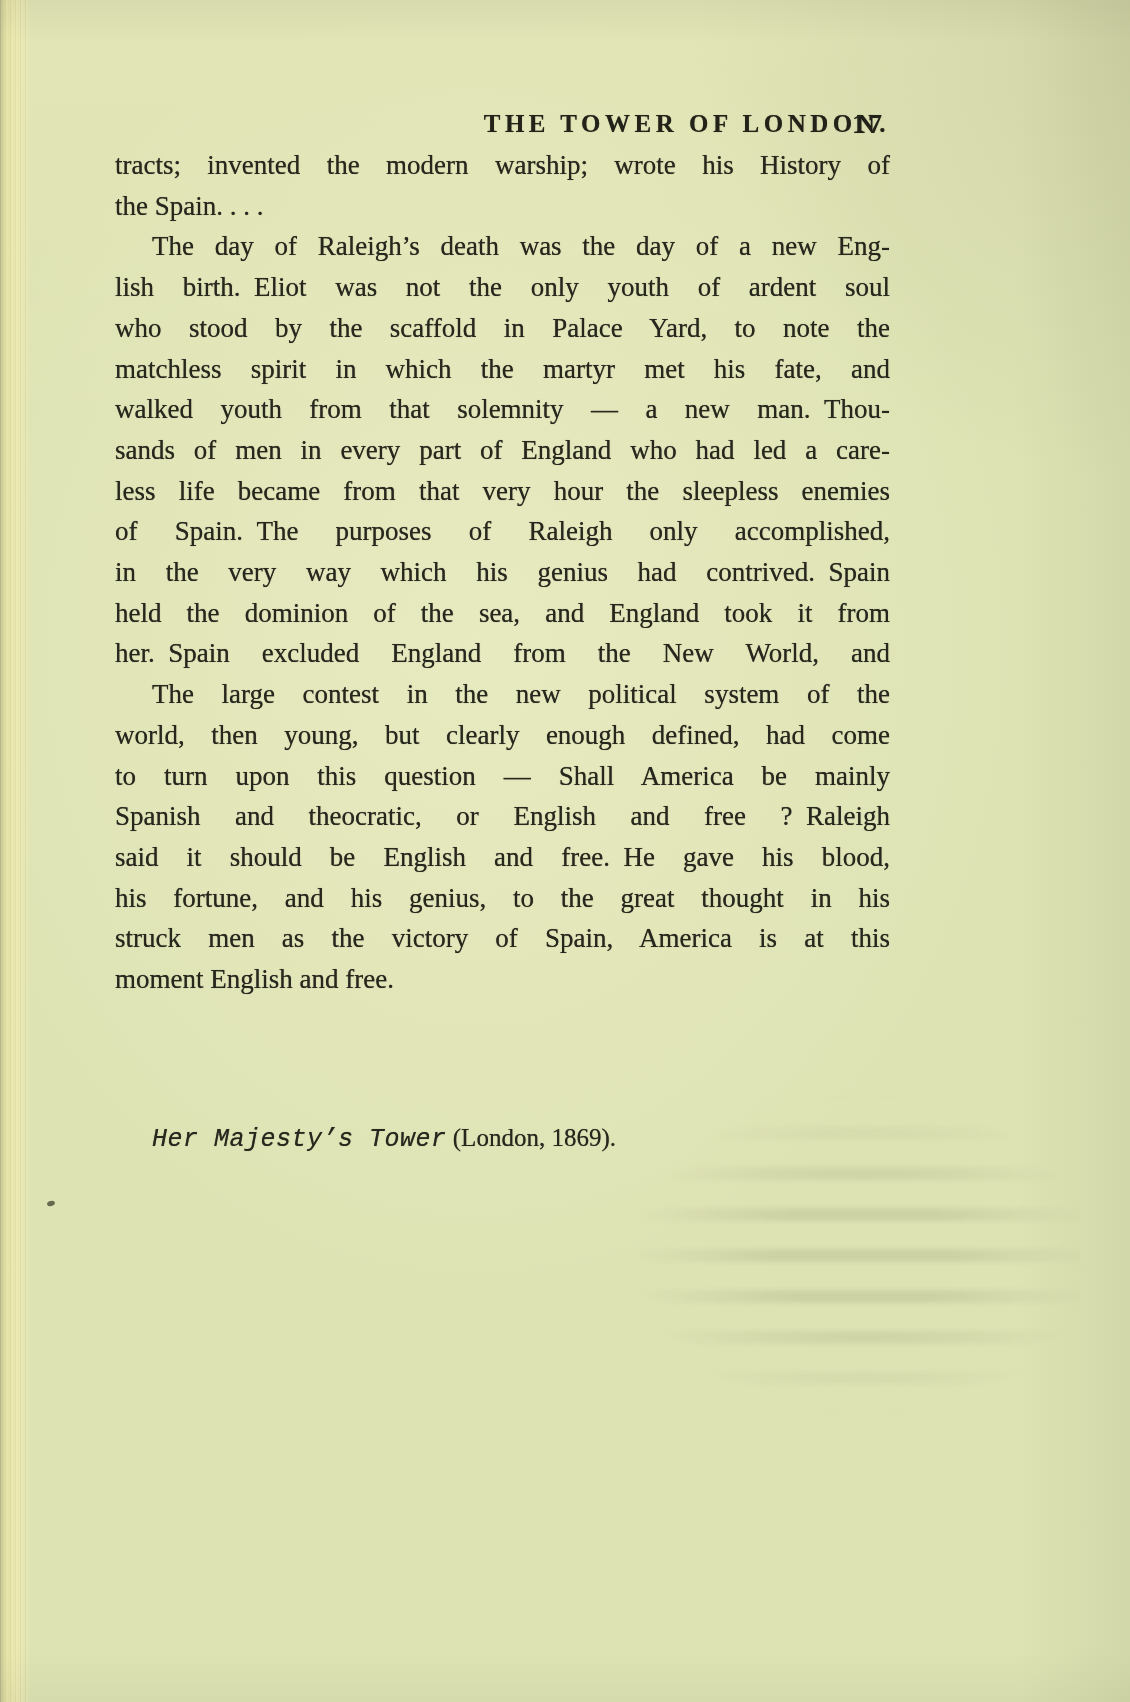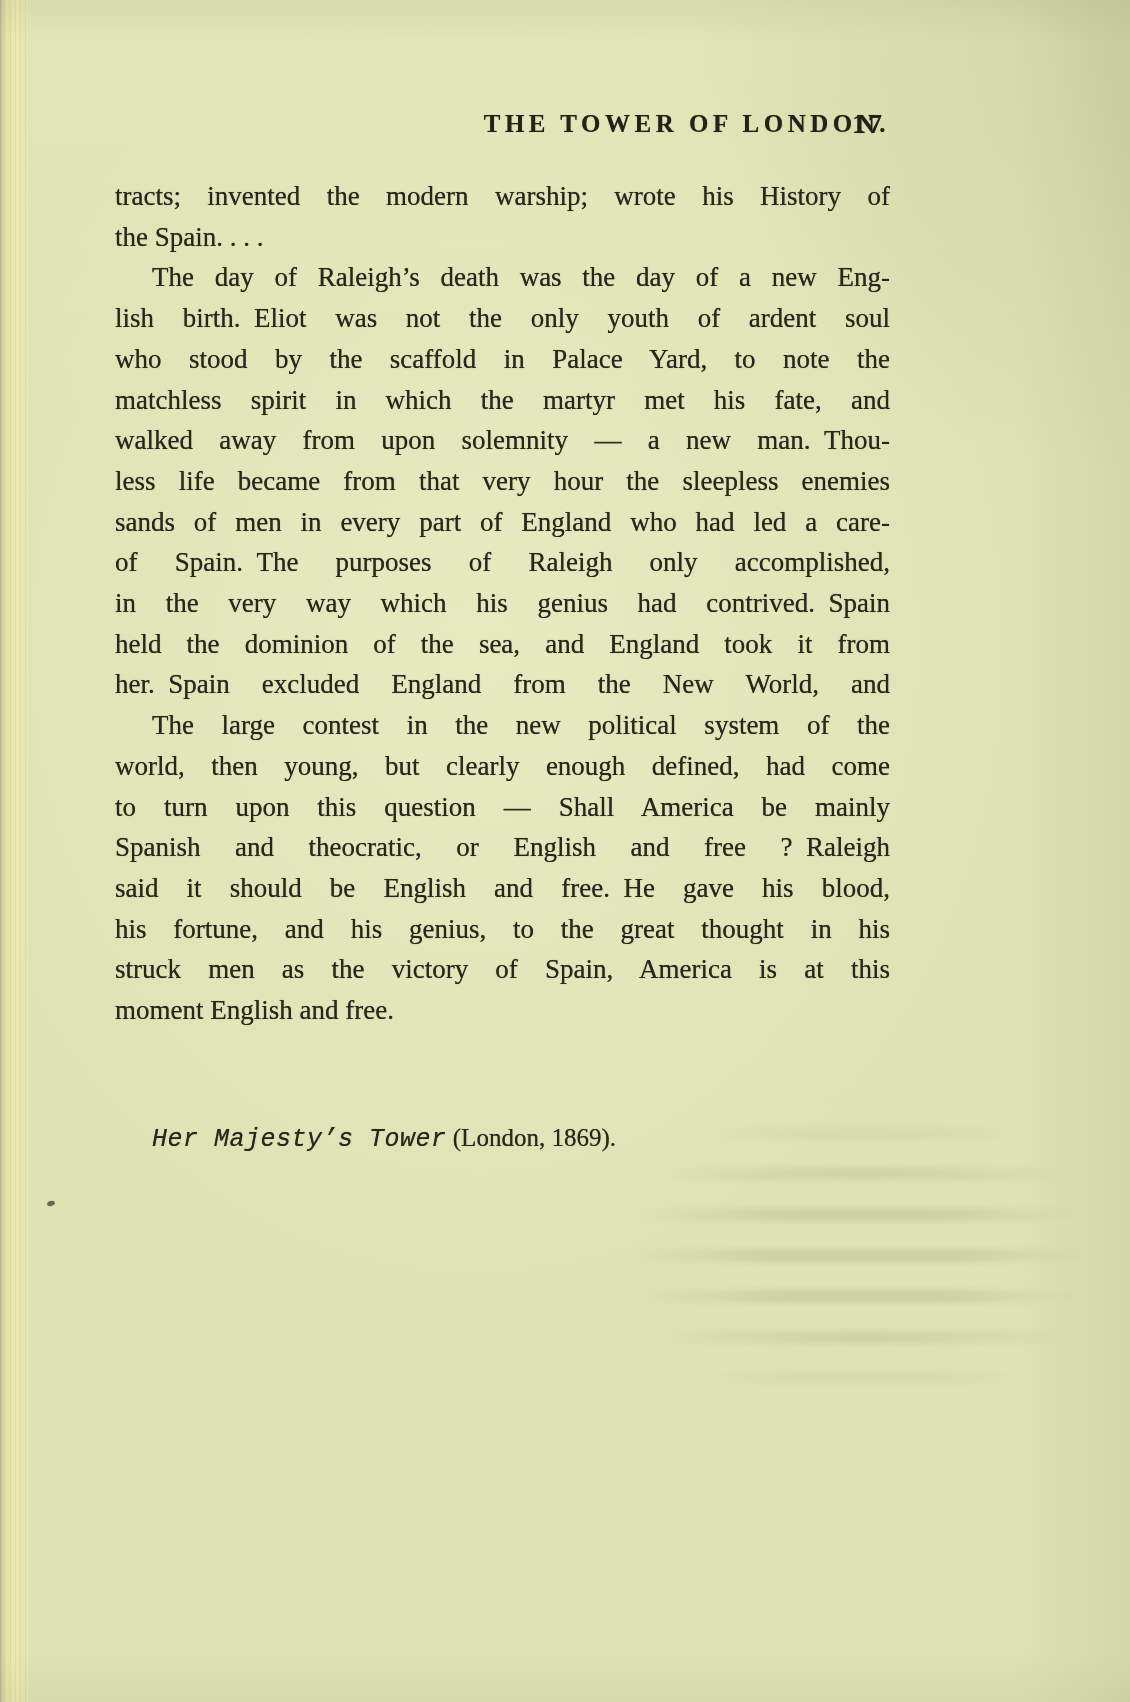--- a/index.html
+++ b/index.html
@@ -54,21 +54,21 @@
     right: 6px; top: -2px;
     font-size: 28px;
     font-weight: 700;
     letter-spacing: 2px;
     color: #232219;
     text-shadow: 0 0 0.8px rgba(35,33,25,.55);
   }
 
   .body-text {
     position: absolute;
-    left: 115px; top: 176px;
+    left: 115px; top: 145px;
     width: 775px;
     font-size: 27px;
     line-height: 40.7px;
     text-shadow: 0 0 0.7px rgba(40,38,28,.75);
   }
   .line { text-align: justify; text-align-last: justify; }
   .line.last { text-align-last: left; }
   .line.indent { text-indent: 37px; }
 
   .citation {
@@ -116,23 +116,23 @@
   </div>
 
   <div class="body-text">
     <div class="line">tracts; invented the modern warship; wrote his History of</div>
     <div class="line last">the Spain. . . .</div>
 
     <div class="line indent">The day of Raleigh’s death was the day of a new Eng-</div>
     <div class="line">lish birth. Eliot was not the only youth of ardent soul</div>
     <div class="line">who stood by the scaffold in Palace Yard, to note the</div>
     <div class="line">matchless spirit in which the martyr met his fate, and</div>
-    <div class="line">walked away from upon solemnity — a new man. Thou-</div>
+    <div class="line">walked youth from that solemnity — a new man. Thou-</div>
+    <div class="line">sands of men in every part of England who had led a care-</div>
     <div class="line">less life became from that very hour the sleepless enemies</div>
-    <div class="line">sands of men in every part of England who had led a care-</div>
     <div class="line">of Spain. The purposes of Raleigh only accomplished,</div>
     <div class="line">in the very way which his genius had contrived. Spain</div>
     <div class="line">held the dominion of the sea, and England took it from</div>
     <div class="line">her. Spain excluded England from the New World, and</div>
 
     <div class="line indent">The large contest in the new political system of the</div>
     <div class="line">world, then young, but clearly enough defined, had come</div>
     <div class="line">to turn upon this question — Shall America be mainly</div>
     <div class="line">Spanish and theocratic, or English and free ? Raleigh</div>
     <div class="line">said it should be English and free. He gave his blood,</div>

